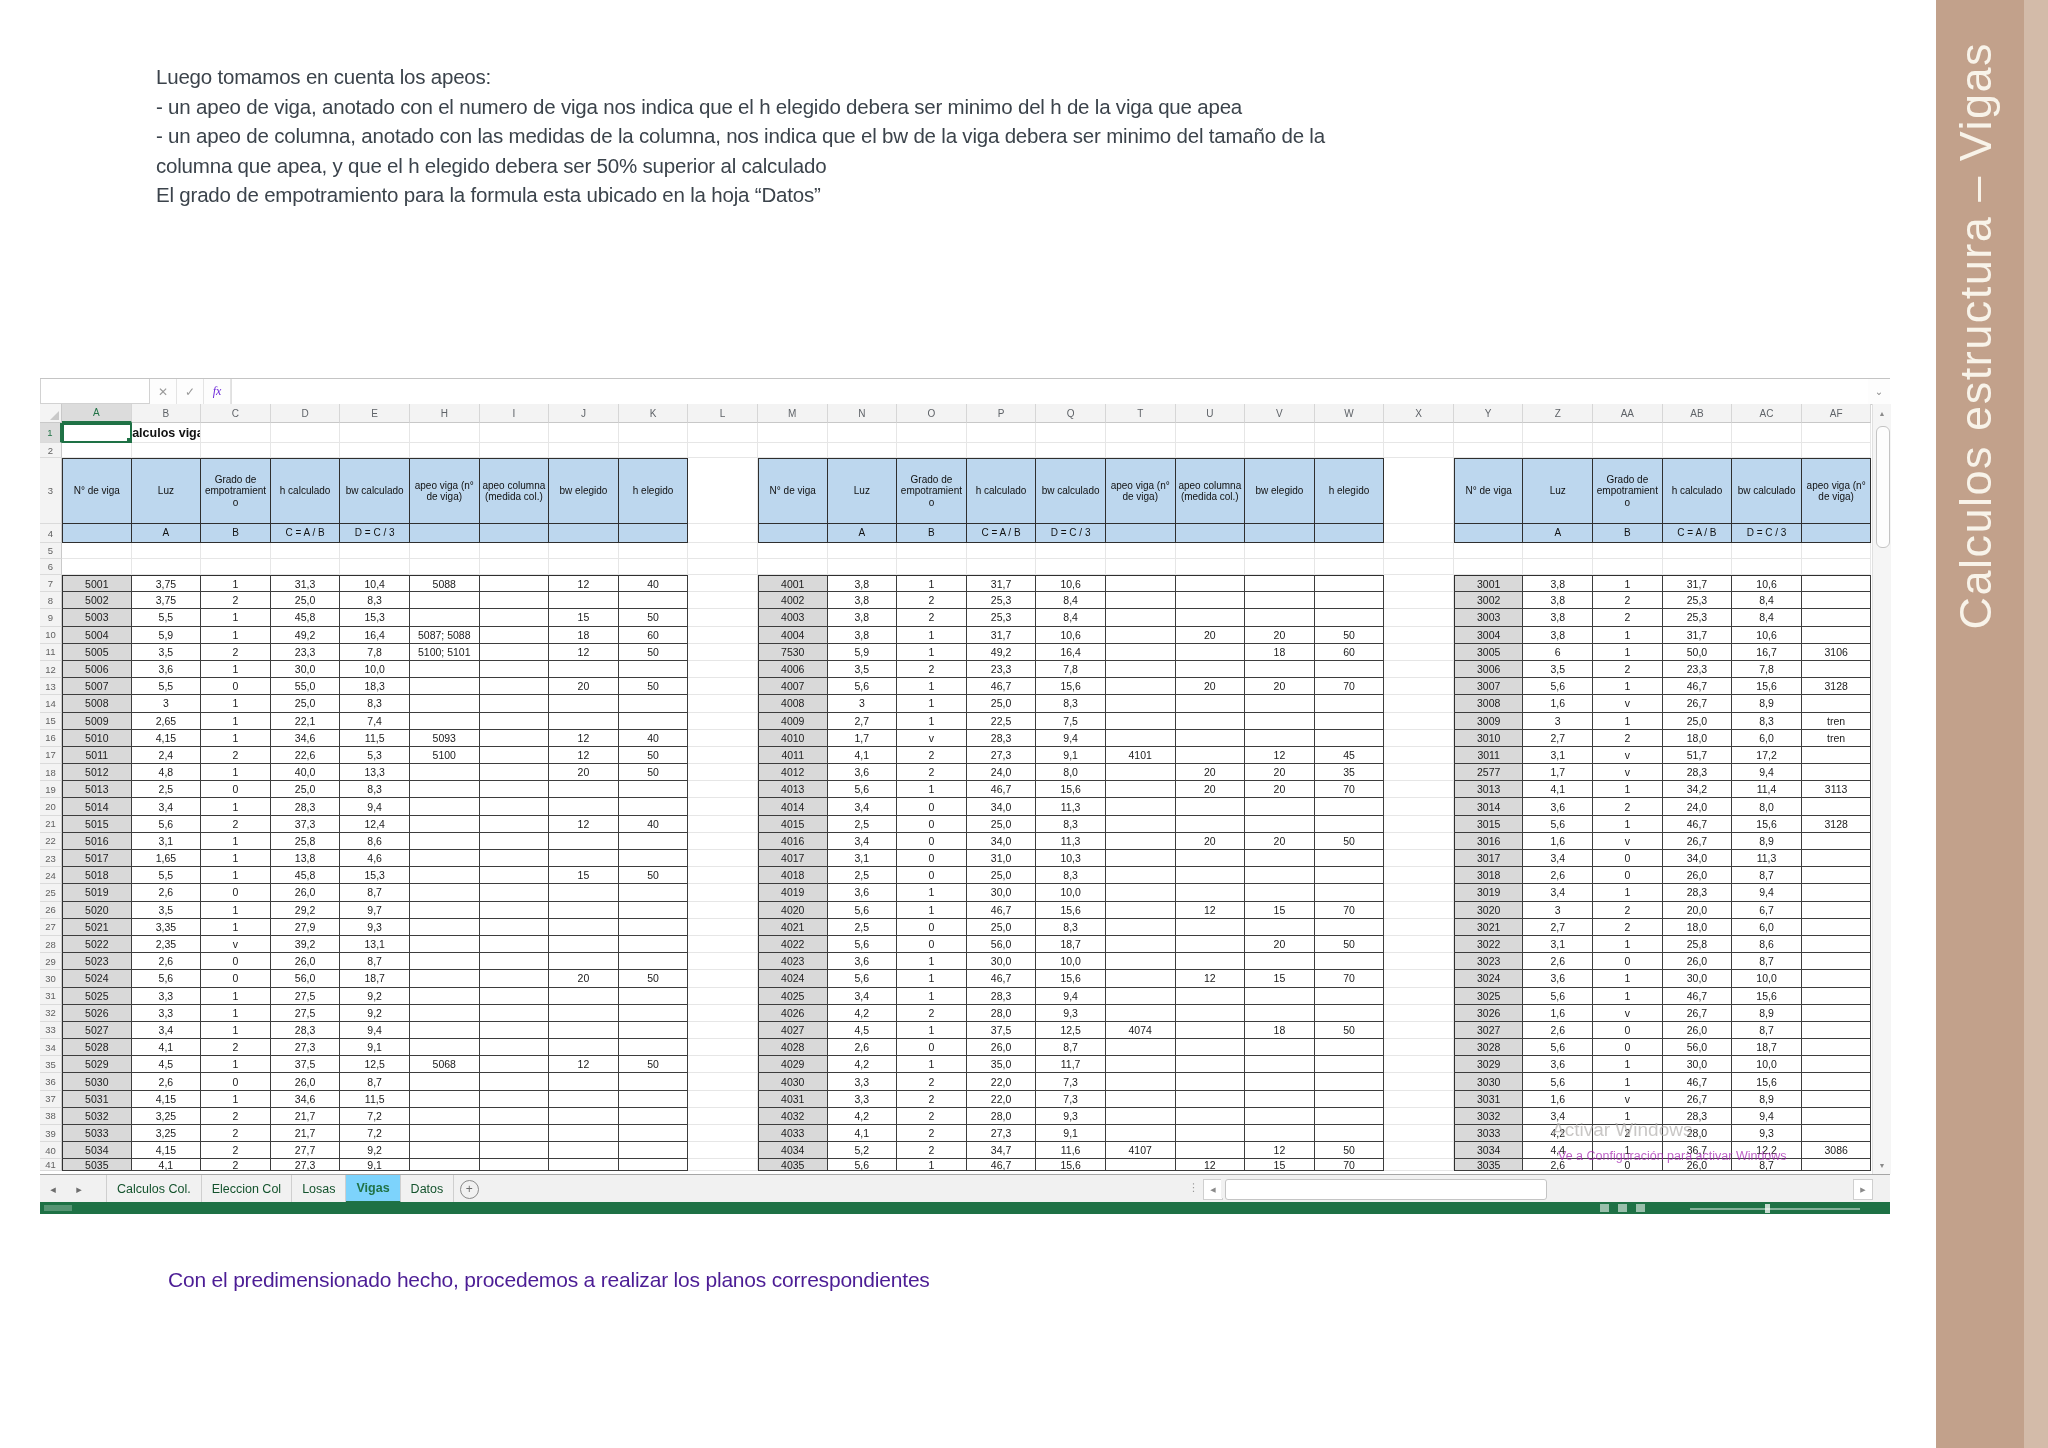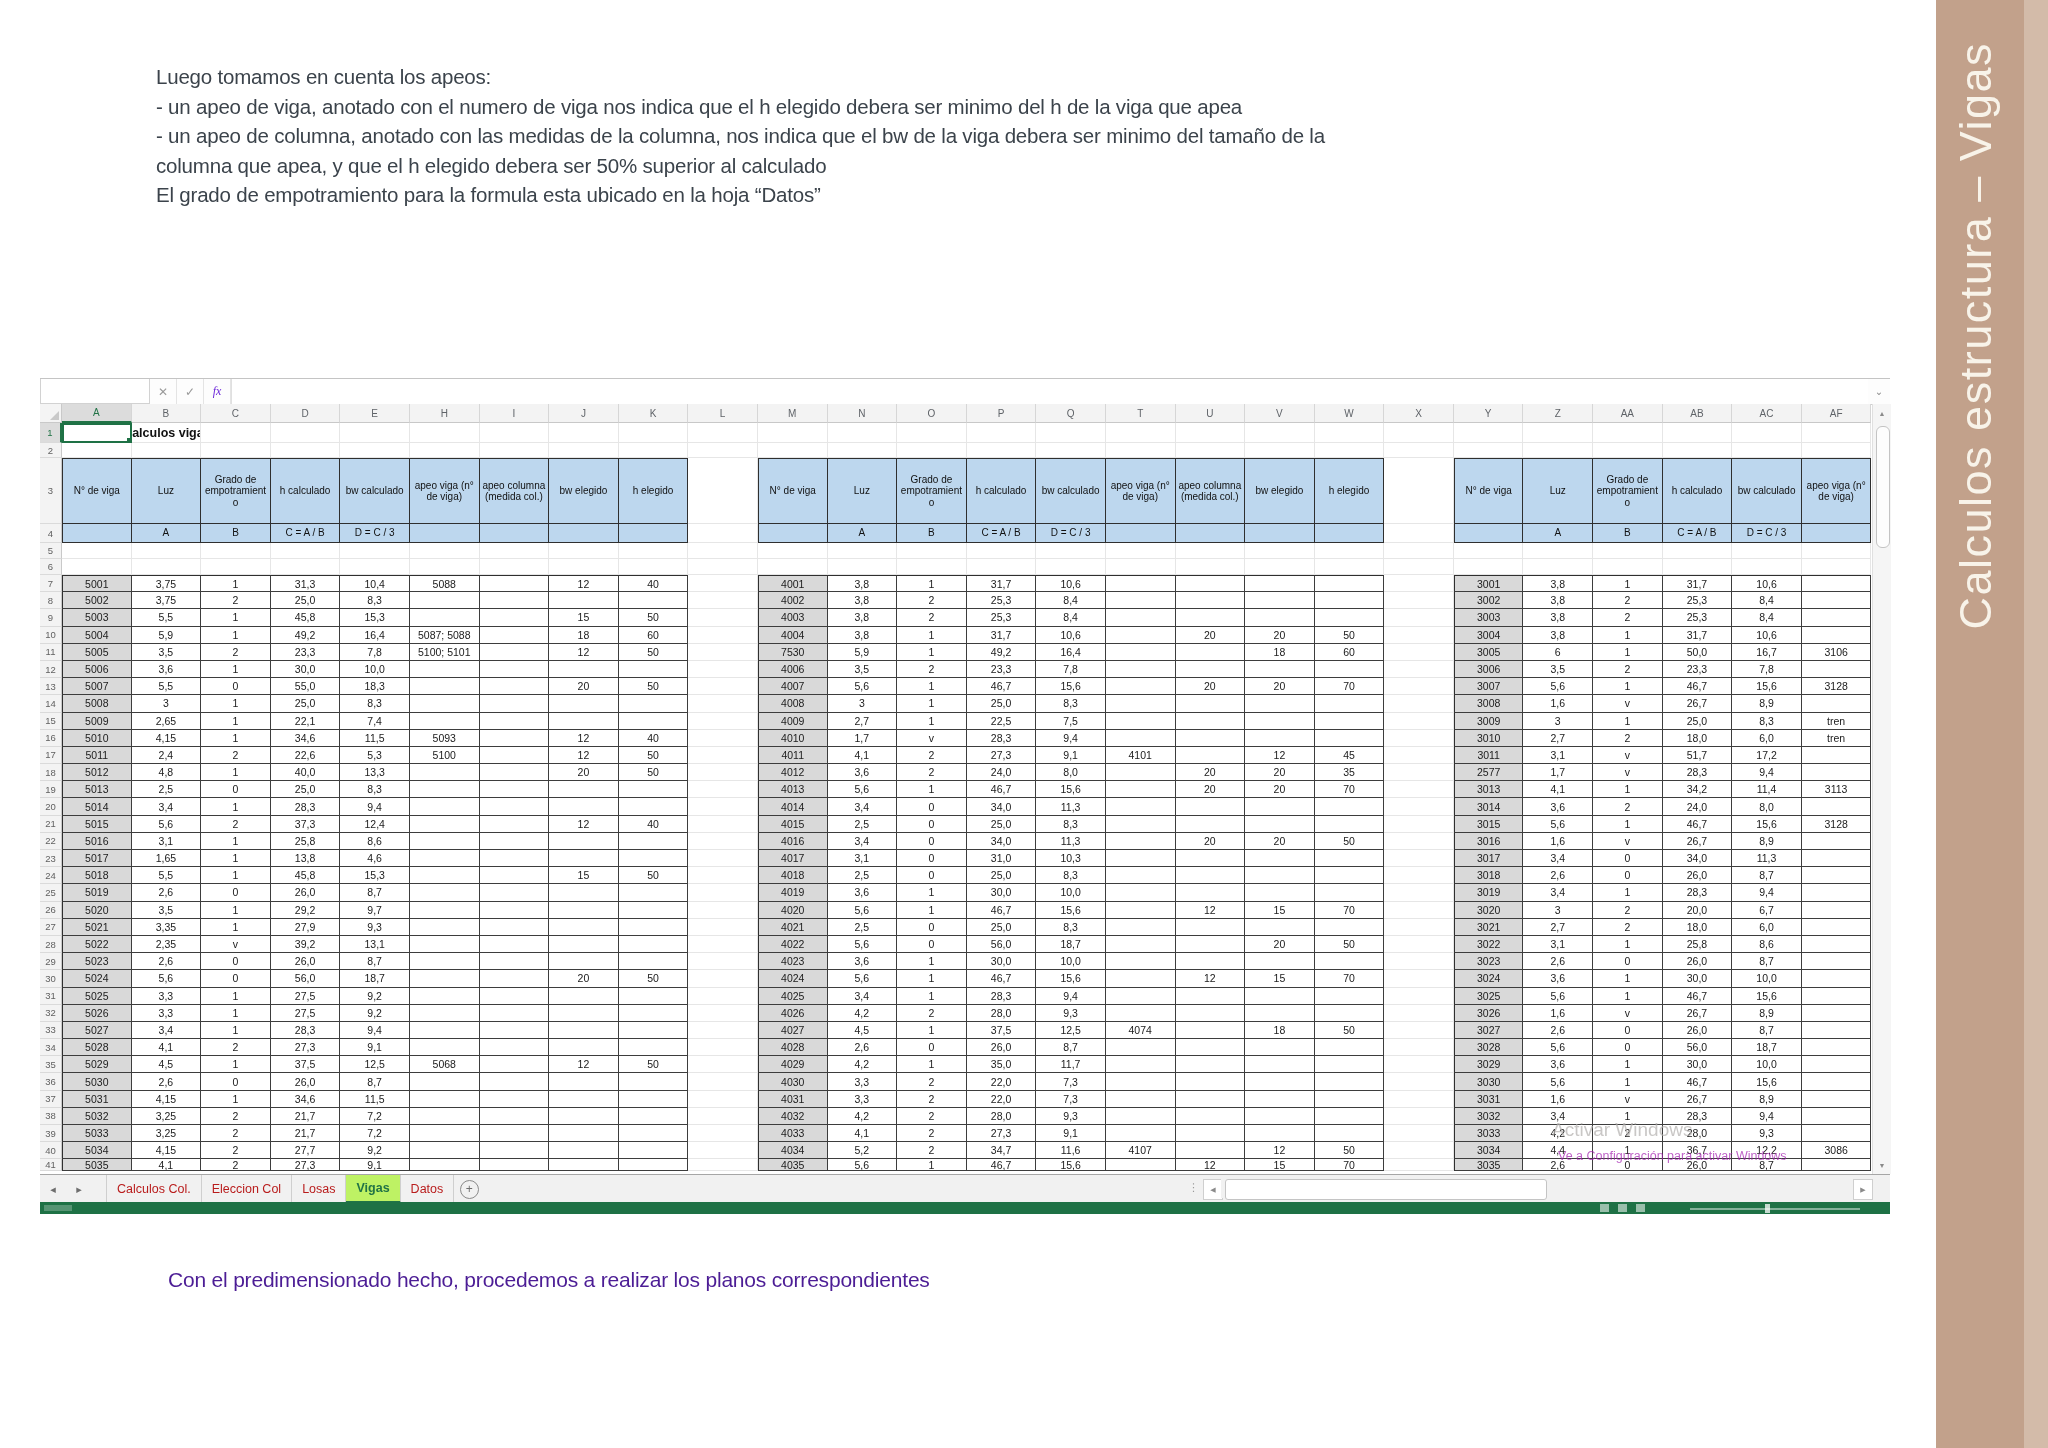--- a/index.html
+++ b/index.html
@@ -72,24 +72,24 @@
   .vs-thumb{position:absolute;top:22px;left:2.5px;width:12px;height:120px;background:#fdfdfd;
     border:1px solid #c4c4c4;border-radius:6px;}
   .vs-down{position:absolute;bottom:2px;left:0;width:18px;height:14px;display:flex;align-items:center;
     justify-content:center;font-size:7px;color:#8a8a8a;}
 
   
   .tabbar{position:absolute;left:0;top:795px;width:1850px;height:28px;background:#f1f1f1;
     border-top:1px solid #a6a6a6;display:flex;align-items:stretch;}
   .tnav{width:26px;display:flex;align-items:center;justify-content:center;color:#6d6d6d;font-size:11px;}
   .tabs{display:flex;align-items:stretch;margin-left:14px;}
-  .tab{padding:0 10px;display:flex;align-items:center;font-size:12.5px;color:#b91c1c;
+  .tab{padding:0 10px;display:flex;align-items:center;font-size:12.5px;color:#14532d;
     border-right:1px solid #cfcfcf;background:#f1f1f1;white-space:nowrap;}
   .tab:first-child{border-left:1px solid #cfcfcf;}
-  .tab.active{background:#bef264;color:#217346;font-weight:700;border-bottom:2px solid #217346;}
+  .tab.active{background:#7dd3fc;color:#217346;font-weight:700;border-bottom:2px solid #217346;}
   .addsheet{width:30px;display:flex;align-items:center;justify-content:center;}
   .addsheet span{width:17px;height:17px;border:1px solid #8a8a8a;border-radius:50%;display:flex;
     align-items:center;justify-content:center;font-size:12px;color:#6d6d6d;line-height:1;}
   .hs-dots{position:absolute;left:1148px;top:6px;color:#9a9a9a;font-size:11px;letter-spacing:1px;}
   .hs-left{position:absolute;left:1163px;top:4px;width:18px;height:19px;background:#fff;
     border:1px solid #cfcfcf;display:flex;align-items:center;justify-content:center;font-size:7px;color:#8a8a8a;}
   .hs-track{position:absolute;left:1181px;top:4px;width:630px;height:19px;background:#f1f1f1;}
   .hs-thumb{position:absolute;left:4px;top:0;width:320px;height:19px;background:#fff;
     border:1px solid #c4c4c4;border-radius:3px;}
   .hs-right{position:absolute;left:1813px;top:4px;width:18px;height:19px;background:#fff;

